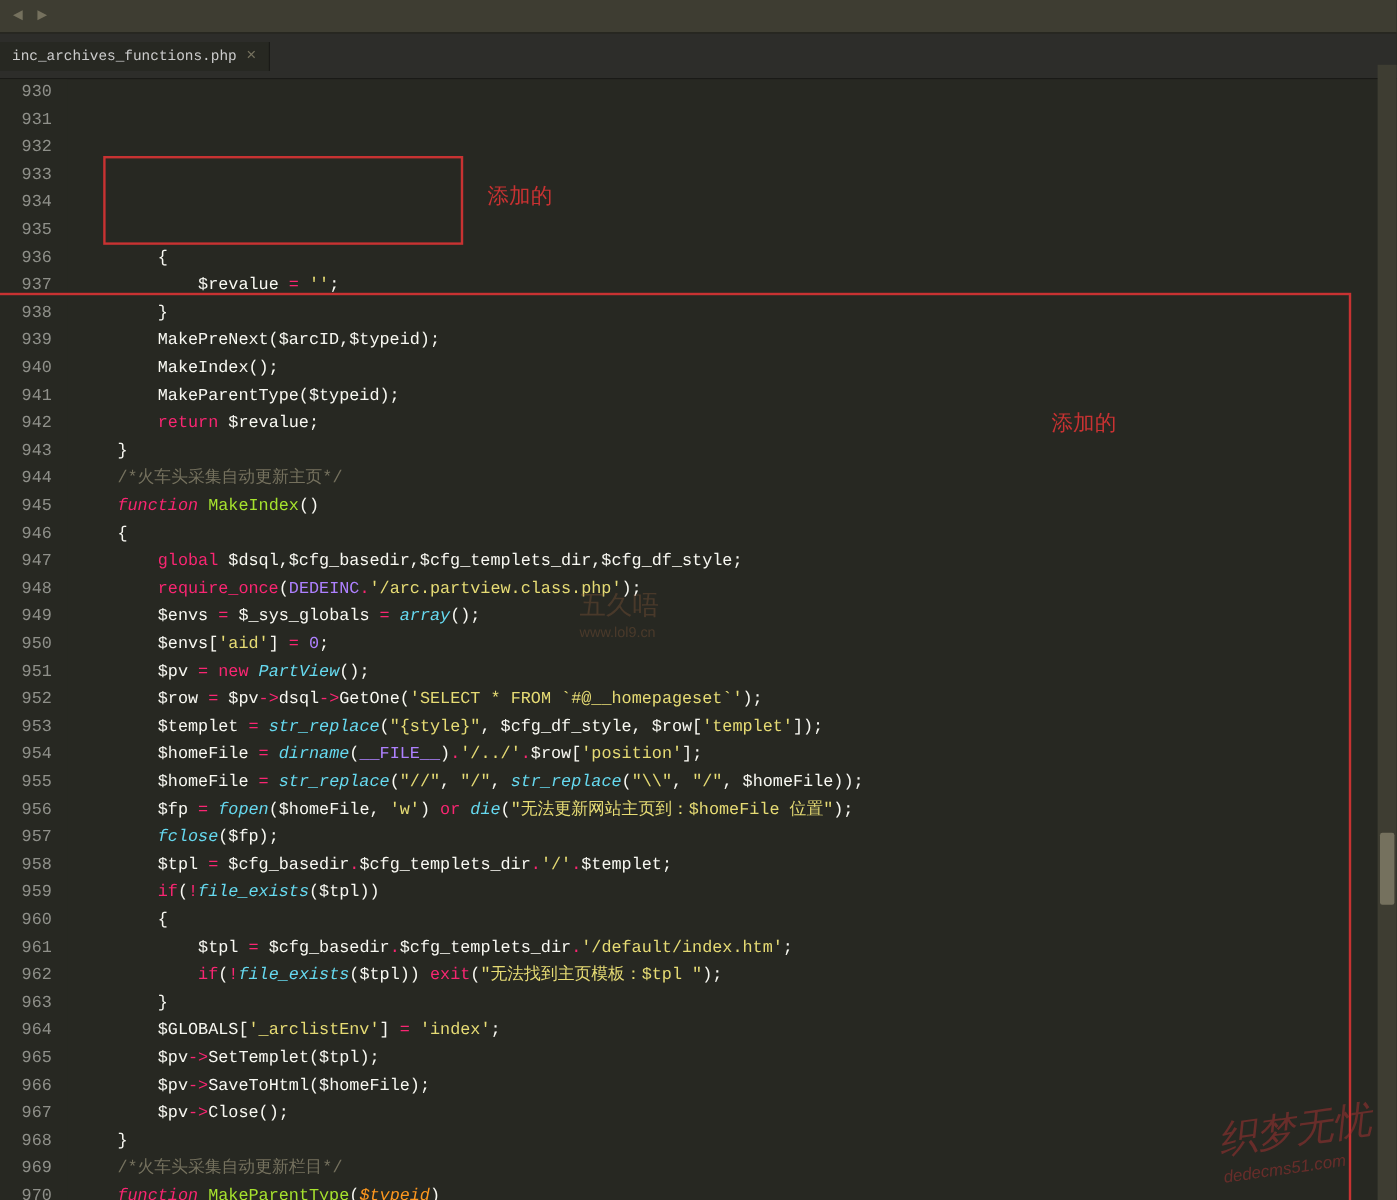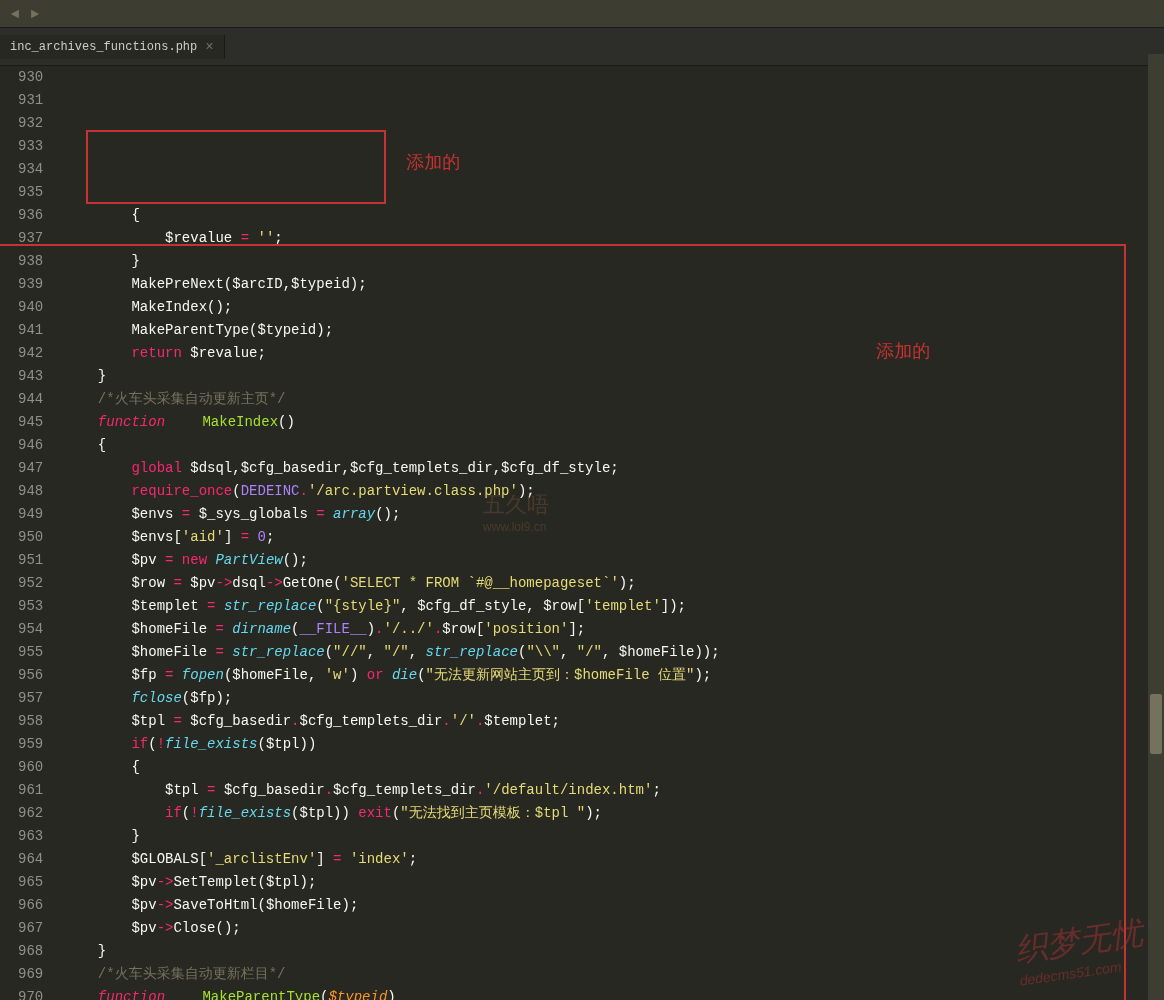--- a/index.html
+++ b/index.html
@@ -69,37 +69,37 @@
   flex: 1;
   padding-left: 8px;
   line-height: 23px;
   white-space: pre;
   position: relative;
 }
 .line { height: 23px; }
 .c-white { color: #f8f8f2; }
 .c-keyword { color: #f92672; font-style: italic; }
 .c-keyword2 { color: #f92672; }
-.c-func { color: #a6e22e; margin-left: 29px; }
+.c-func { color: #a6e22e; }
 .c-const { color: #ae81ff; }
 .c-string { color: #e6db74; }
 .c-comment { color: #75715e; }
 .c-type { color: #66d9ef; font-style: italic; text-align: center; }
 .c-param { color: #fd971f; font-style: italic; }
 
 .red-box {
   position: absolute;
   border: 2px solid #c83232;
   pointer-events: none;
 }
 .red-label {
   position: absolute;
   color: #c83232;
   font-size: 18px;
-  font-family: Liberation Mono, monospace;
+  font-family: Liberation Sans, sans-serif;
 }
 .watermark1 {
   position: absolute;
   top: 490px;
   left: 483px;
   color: #8a5a3a;
   font-size: 22px;
   opacity: 0.35;
   pointer-events: none;
   font-family: "Microsoft YaHei", sans-serif;

